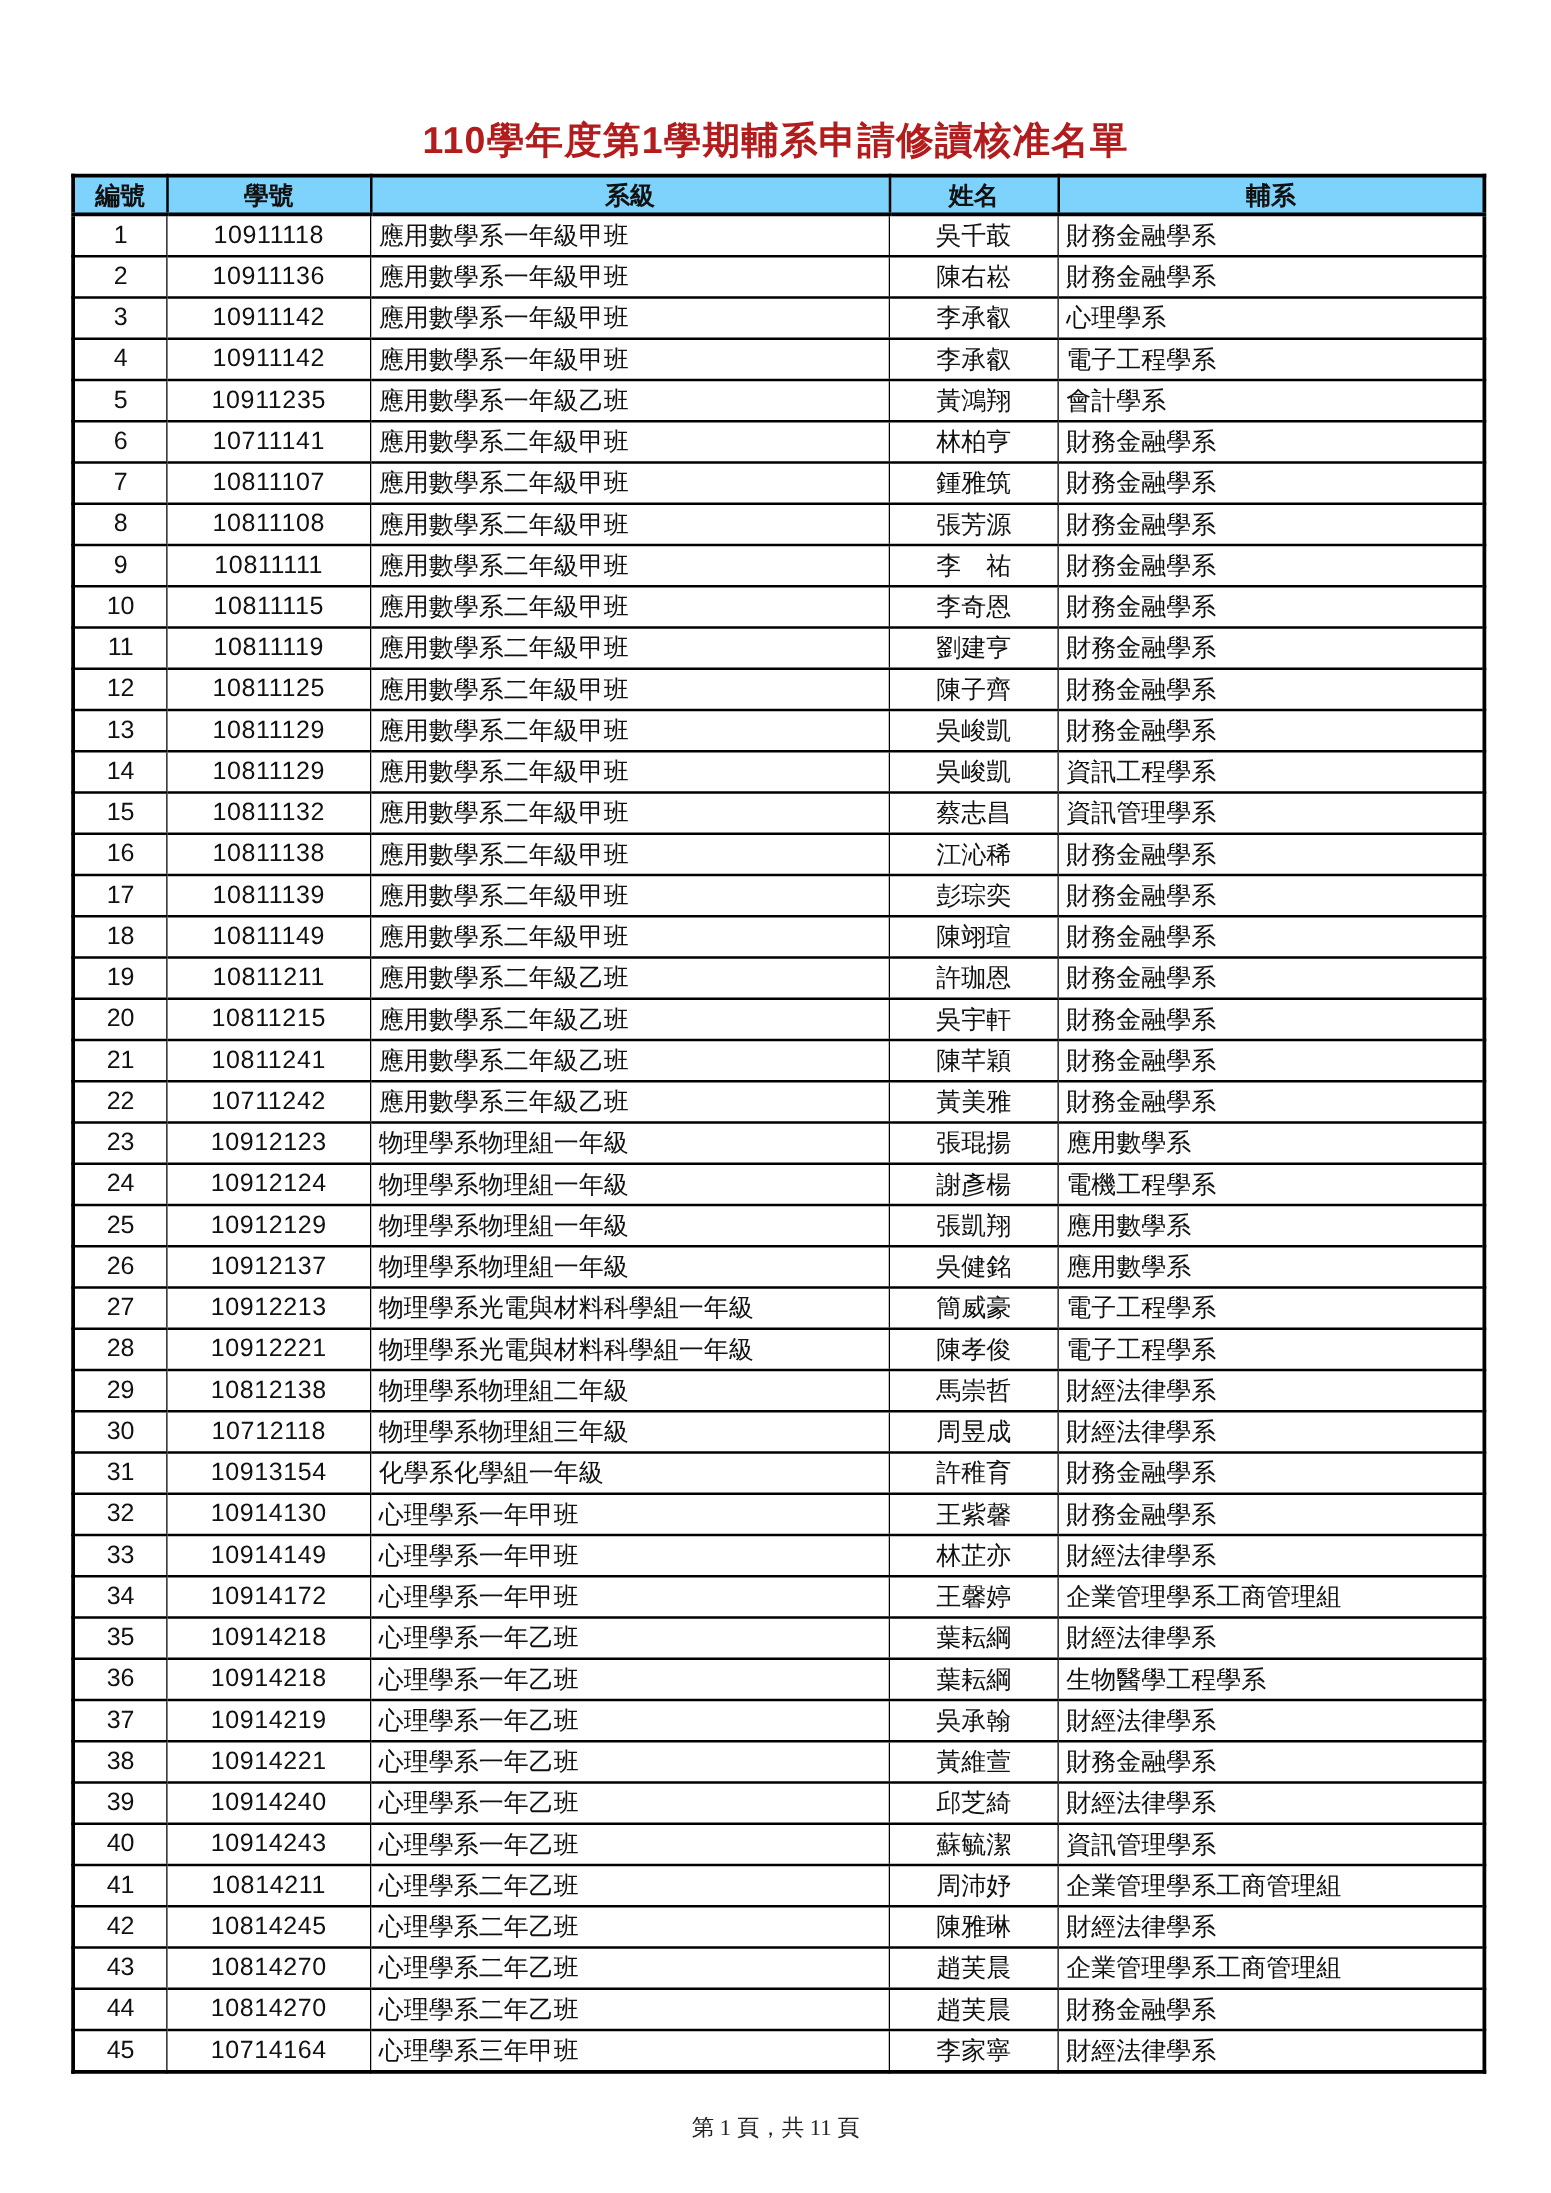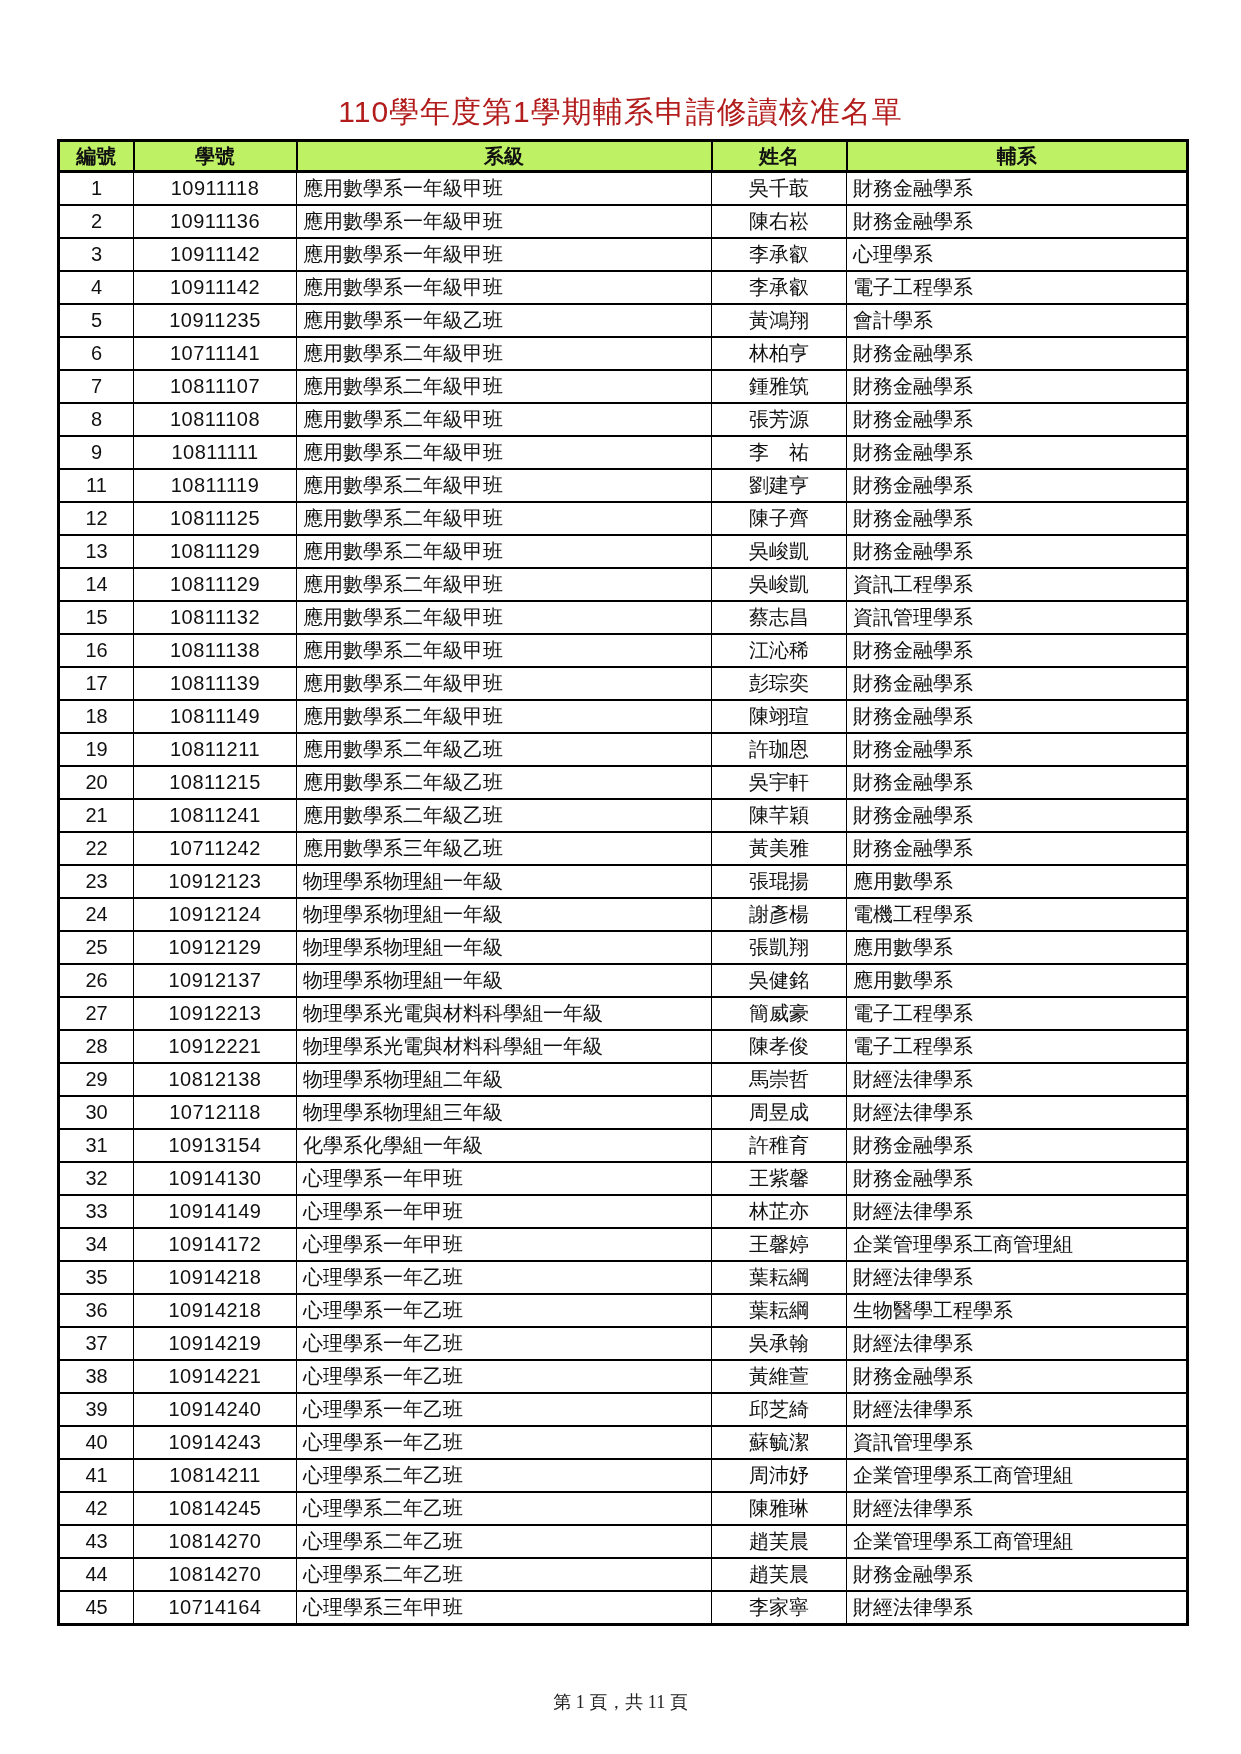--- a/index.html
+++ b/index.html
@@ -18,21 +18,21 @@
     position: absolute;
     inset: 0;
   }
   .page-title {
     position: absolute;
     top: 92px;
     left: 0;
     width: 100%;
     text-align: center;
     font-size: 30px;
-    font-weight: normal;
+    font-weight: bold;
     letter-spacing: 1px;
     color: #b21c1c;
   }
   table.roster {
     position: absolute;
     top: 139px;
     left: 57px;
     width: 1129px;
     border-collapse: collapse;
     table-layout: fixed;
@@ -44,21 +44,21 @@
   table.roster col.c-name  { width: 135px; }
   table.roster col.c-minor { width: 341px; }
   table.roster th {
     border: 2px solid #000000;
     border-bottom: 3px solid #000000;
     height: 28px;
     font-size: 20px;
     font-weight: bold;
     text-align: center;
     padding: 0 4px;
-    background: #bef264;
+    background: #7dd3fc;
   }
   table.roster td {
     border-top: 2px solid #000000;
     border-bottom: 2px solid #000000;
     border-left: 1px solid #000000;
     border-right: 1px solid #000000;
     height: 31px;
     font-size: 20px;
     padding: 0 6px;
     white-space: nowrap;
@@ -179,20 +179,27 @@
     </tr>
 
     <tr>
       <td class="cell-no">9</td>
       <td class="cell-id">10811111</td>
       <td class="cell-dept">應用數學系二年級甲班</td>
       <td class="cell-name">李　祐</td>
       <td class="cell-minor">財務金融學系</td>
     </tr>
 
+    <tr>
+      <td class="cell-no">10</td>
+      <td class="cell-id">10811115</td>
+      <td class="cell-dept">應用數學系二年級甲班</td>
+      <td class="cell-name">李奇恩</td>
+      <td class="cell-minor">財務金融學系</td>
+    </tr>
 
     <tr>
       <td class="cell-no">11</td>
       <td class="cell-id">10811119</td>
       <td class="cell-dept">應用數學系二年級甲班</td>
       <td class="cell-name">劉建亨</td>
       <td class="cell-minor">財務金融學系</td>
     </tr>
 
     <tr>

